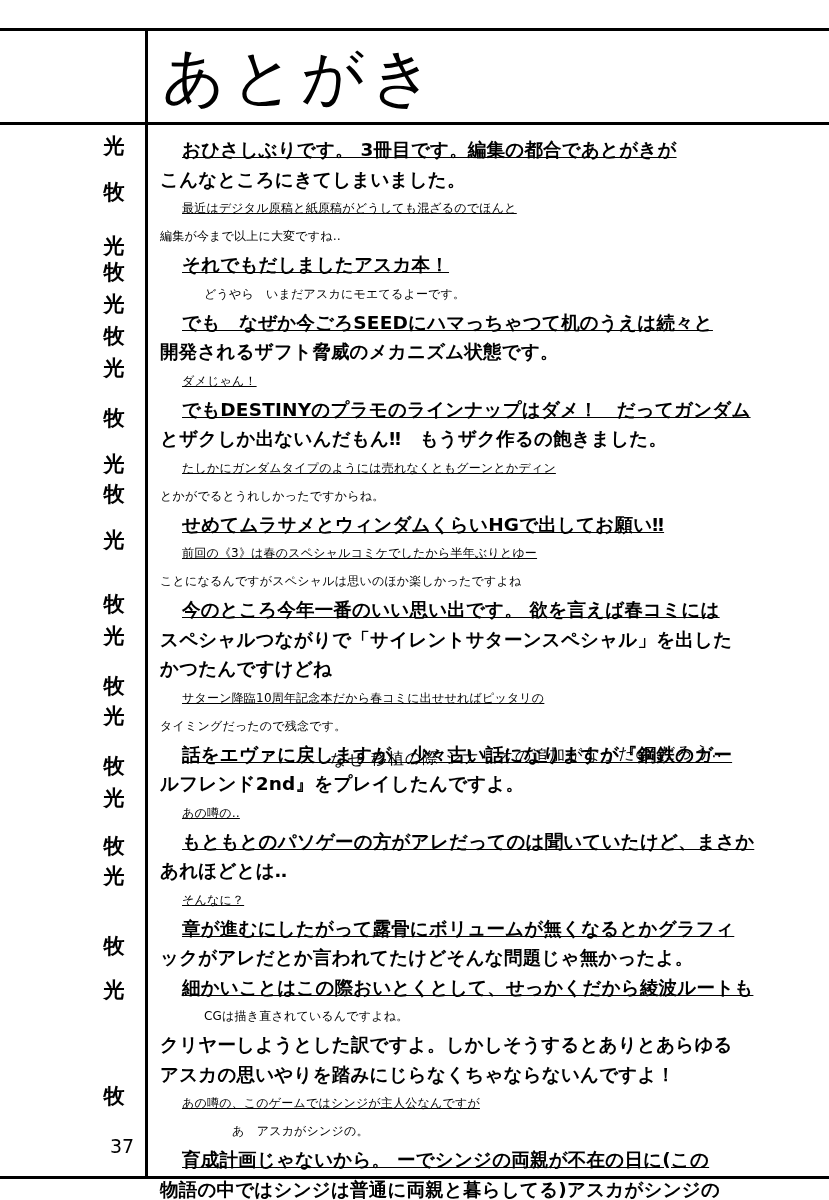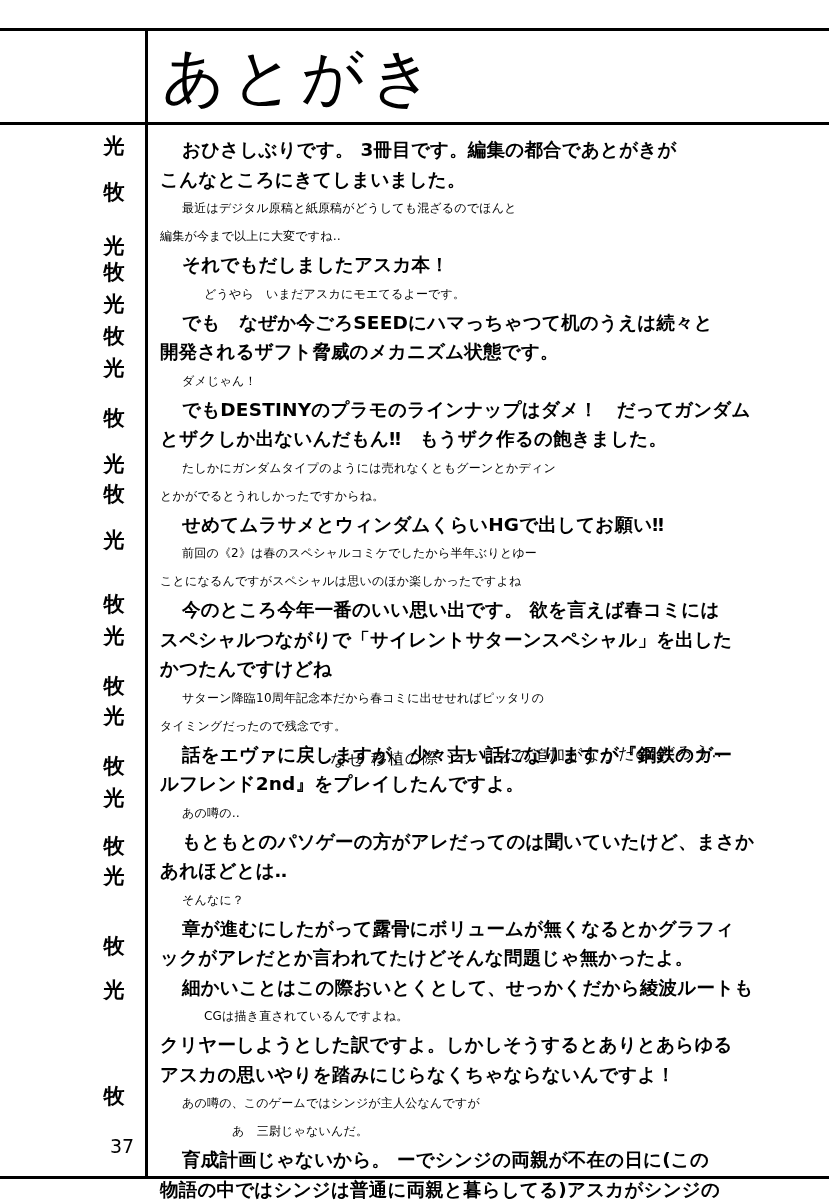--- a/index.html
+++ b/index.html
@@ -100,20 +100,21 @@
     font-family: "DejaVu Sans", sans-serif;
   }
   .para.hand {
     font-weight: 400;
     font-size: 12px;
     line-height: 26px;
     font-family: "DejaVu Sans", sans-serif;
   }
   .para.indent {
     text-indent: 22px;
+    text-decoration: underline;
   }
   .para.indent2 {
     text-indent: 44px;
   }
   .para.indent3 {
     text-indent: 72px;
   }
 
   
   .annot {
@@ -181,41 +182,41 @@
       <div class="para print indent">それでもだしましたアスカ本！</div>
       <div class="para hand indent2">どうやら　いまだアスカにモエてるよーです。</div>
       <div class="para print indent">でも　なぜか今ごろSEEDにハマっちゃつて机のうえは続々と</div>
       <div class="para print">開発されるザフト脅威のメカニズム状態です。</div>
       <div class="para hand indent">ダメじゃん！</div>
       <div class="para print indent">でもDESTINYのプラモのラインナップはダメ！　だってガンダム</div>
       <div class="para print">とザクしか出ないんだもん‼　もうザク作るの飽きました。</div>
       <div class="para hand indent">たしかにガンダムタイプのようには売れなくともグーンとかディン</div>
       <div class="para hand">とかがでるとうれしかったですからね。</div>
       <div class="para print indent">せめてムラサメとウィンダムくらいHGで出してお願い‼</div>
-      <div class="para hand indent">前回の《2》は春のスペシャルコミケでしたから半年ぶりとゆー</div>
+      <div class="para hand indent">前回の《3》は春のスペシャルコミケでしたから半年ぶりとゆー</div>
       <div class="para hand">ことになるんですがスペシャルは思いのほか楽しかったですよね</div>
       <div class="para print indent">今のところ今年一番のいい思い出です。 欲を言えば春コミには</div>
       <div class="para print">スペシャルつながりで「サイレントサターンスペシャル」を出した</div>
       <div class="para print">かつたんですけどね</div>
       <div class="para hand indent">サターン降臨10周年記念本だから春コミに出せせればピッタリの</div>
       <div class="para hand">タイミングだったので残念です。</div>
       <div class="para print indent">話をエヴァに戻しますが、少々古い話になりますが『鋼鉄のガー</div>
       <div class="para print">ルフレンド2nd』をプレイしたんですよ。</div>
       <div class="para hand indent">あの噂の‥</div>
       <div class="para print indent">もともとのパソゲーの方がアレだってのは聞いていたけど、まさか</div>
       <div class="para print">あれほどとは‥</div>
       <div class="para hand indent">そんなに？</div>
       <div class="para print indent">章が進むにしたがって露骨にボリュームが無くなるとかグラフィ</div>
       <div class="para print">ックがアレだとか言われてたけどそんな問題じゃ無かったよ。</div>
       <div class="para print indent">細かいことはこの際おいとくとして、せっかくだから綾波ルートも</div>
       <div class="para hand indent2">CGは描き直されているんですよね。</div>
       <div class="para print">クリヤーしようとした訳ですよ。しかしそうするとありとあらゆる</div>
       <div class="para print">アスカの思いやりを踏みにじらなくちゃならないんですよ！</div>
       <div class="para hand indent">あの噂の、このゲームではシンジが主人公なんですが</div>
-      <div class="para hand indent3">あ　三尉じゃないんだ。</div>
+      <div class="para hand indent3">あ　アスカがシンジの。</div>
       <div class="para print indent">育成計画じゃないから。 ーでシンジの両親が不在の日に(この</div>
       <div class="para print">物語の中ではシンジは普通に両親と暮らしてる)アスカがシンジの</div>
     </div>
 
   <div class="annot">なぜ 移植の際 シナリオの追加がなかたの だろう‥</div>
 
   <div class="page-number">37</div>
 
 </div>
 

